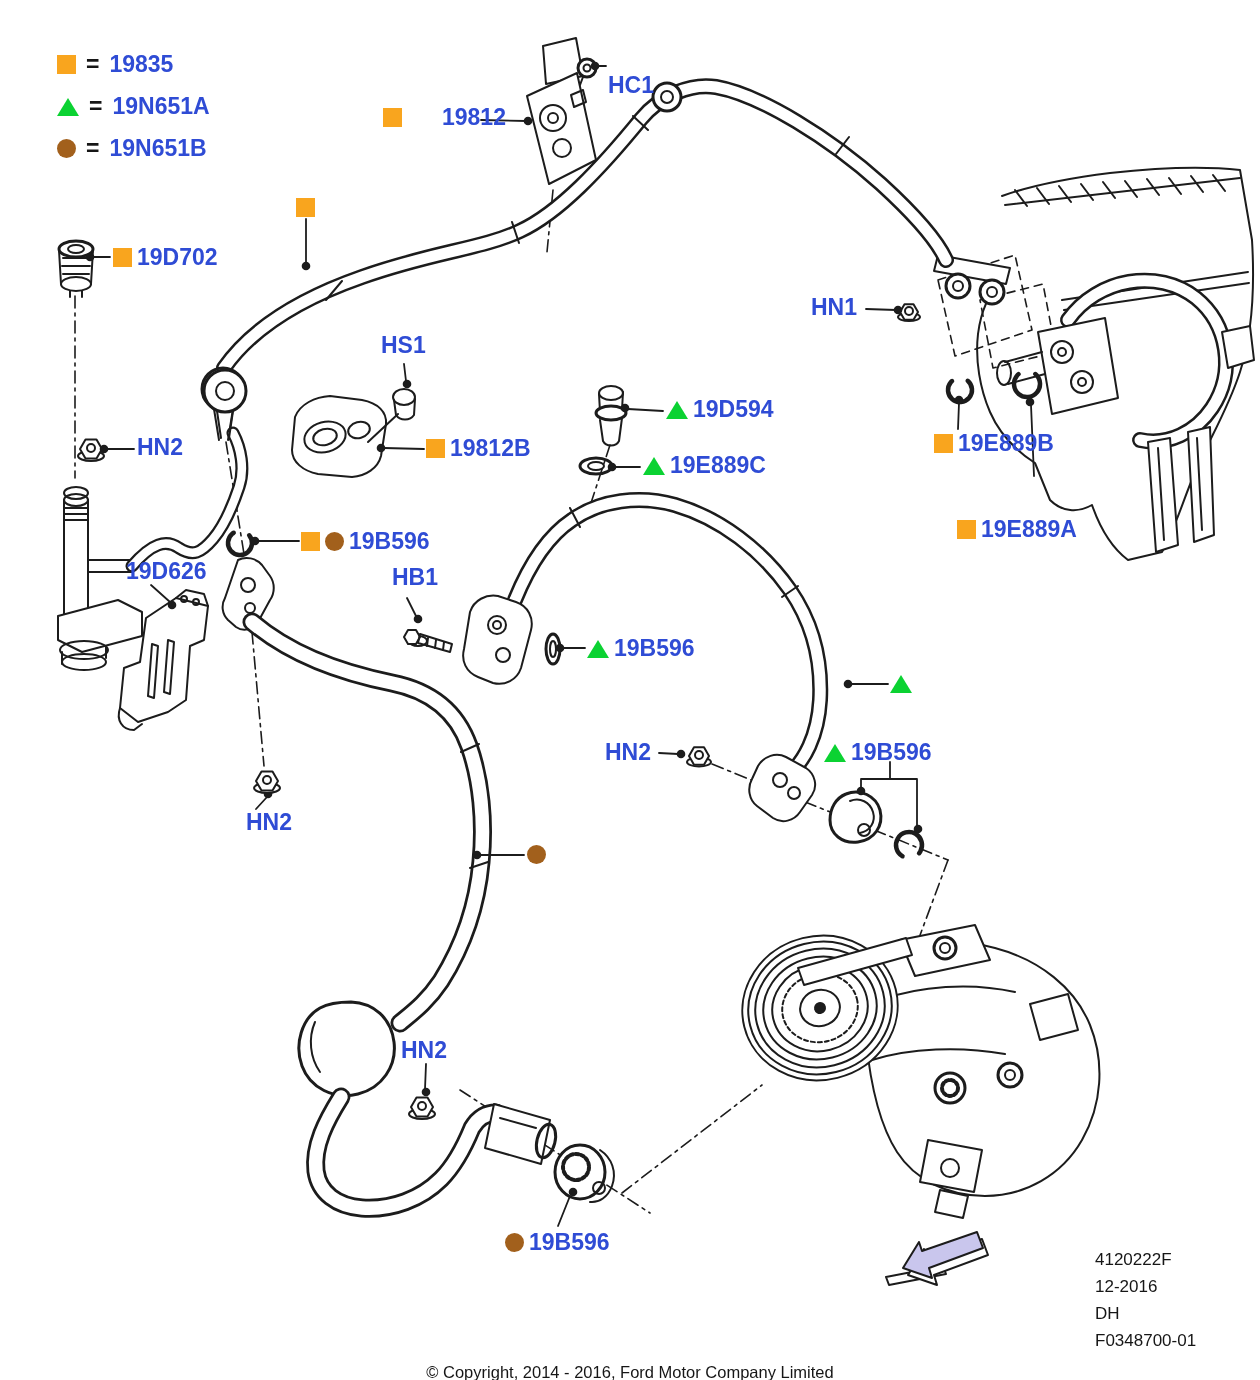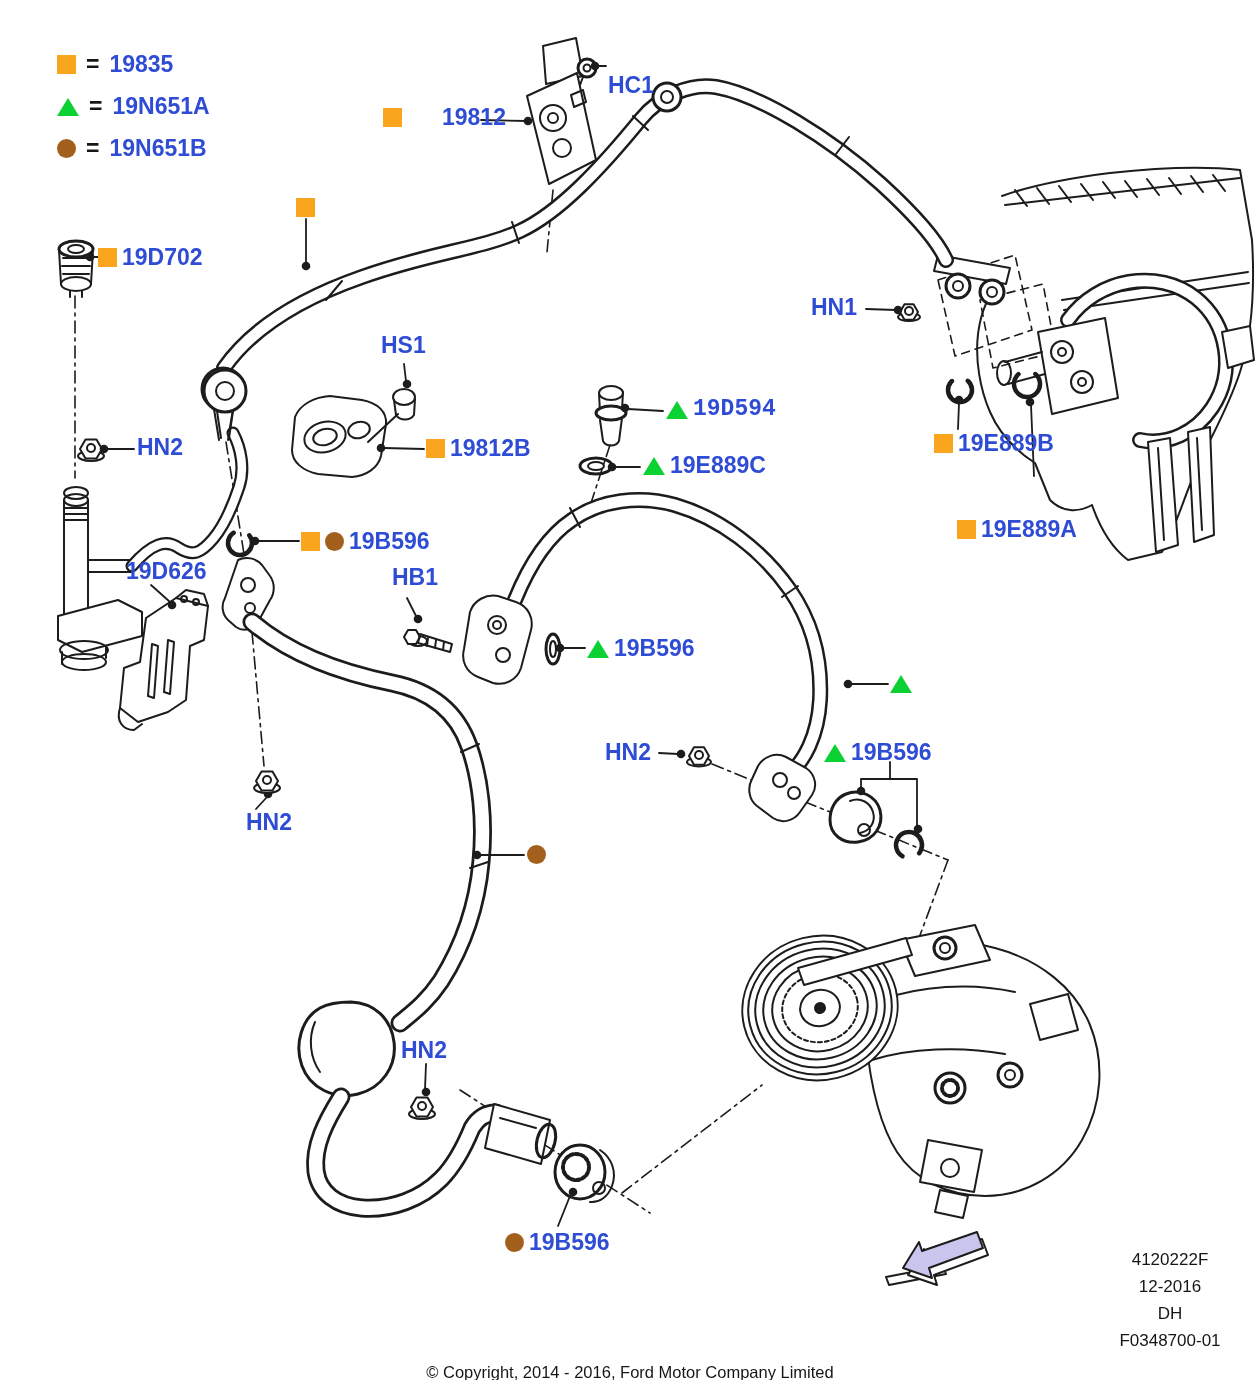--- a/index.html
+++ b/index.html
@@ -28,21 +28,21 @@
   .co{position:absolute;display:flex;align-items:center;gap:5px;
       font-weight:bold;font-size:23px;color:var(--blue);line-height:1;white-space:nowrap;}
   .mk{display:inline-block;flex:none;}
   .mk-sq{width:19px;height:19px;background:var(--orange);}
   .mk-tri{width:0;height:0;border-left:11px solid transparent;border-right:11px solid transparent;
           border-bottom:18px solid var(--green);}
   .mk-ci{width:19px;height:19px;border-radius:50%;background:var(--brown);}
   .eq{color:#161616;font-weight:bold;padding:0 2px;}
   .legend-row{position:absolute;display:flex;align-items:center;gap:8px;
       font-weight:bold;font-size:23px;color:var(--blue);line-height:1;}
-  .stamp{position:absolute;left:1095px;top:1246px;width:150px;text-align:center;
+  .stamp{position:absolute;left:1095px;top:1246px;width:150px;text-align:left;
       font-size:17px;line-height:27px;color:#161616;}
   .copyright{position:absolute;left:50%;transform:translateX(-50%);top:1328px;
       font-size:16.5px;color:#161616;white-space:nowrap;margin-top:35px;}
 </style>
 </head>
 <body>
 
 <div class="canvas">
 
 <svg class="art" width="1260" height="1380" viewBox="0 0 1260 1380">
@@ -340,21 +340,21 @@
 
 <div class="co" style="left:383px;top:106px;gap:40px;">
   <span class="mk mk-sq"></span>
   <span>19812</span>
     </div>
 
 <div class="co" style="left:296px;top:198px;">
   <span class="mk mk-sq"></span>
     </div>
 
-<div class="co" style="left:98px;top:246px;">
+<div class="co" style="left:113px;top:246px;">
   <span class="mk mk-sq"></span>
   <span>19D702</span>
     </div>
 
 <div class="co" style="left:811px;top:296px;">
   <span>HN1</span>
     </div>
 
 <div class="co" style="left:137px;top:436px;">
   <span>HN2</span>
@@ -362,21 +362,21 @@
 
 <div class="co" style="left:381px;top:334px;">
   <span>HS1</span>
     </div>
 
 <div class="co" style="left:426px;top:437px;">
   <span class="mk mk-sq"></span>
   <span>19812B</span>
     </div>
 
-<div class="co" style="left:666px;top:398px;font-family:Liberation Mono, monospace;">
+<div class="co" style="left:666px;top:398px;">
   <span class="mk mk-tri"></span>
   <span>19D594</span>
     </div>
 
 <div class="co" style="left:643px;top:454px;">
   <span class="mk mk-tri"></span>
   <span>19E889C</span>
     </div>
 
 <div class="co" style="left:886px;top:432px;padding-left:48px;">

